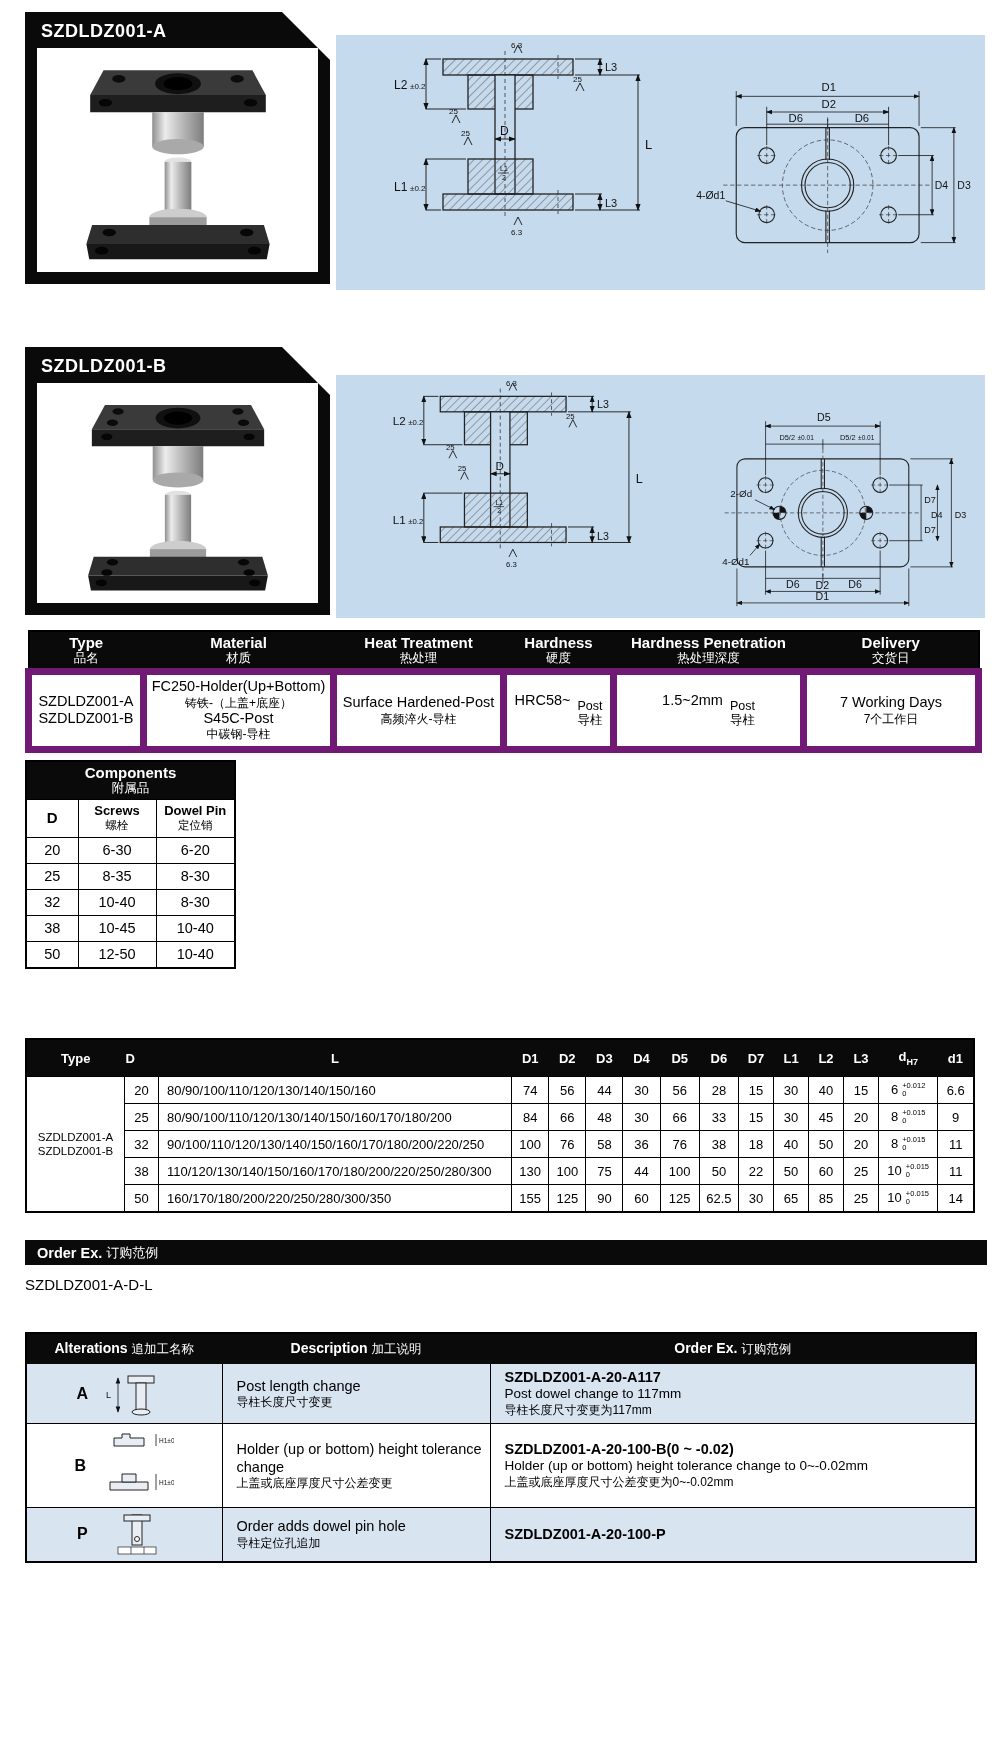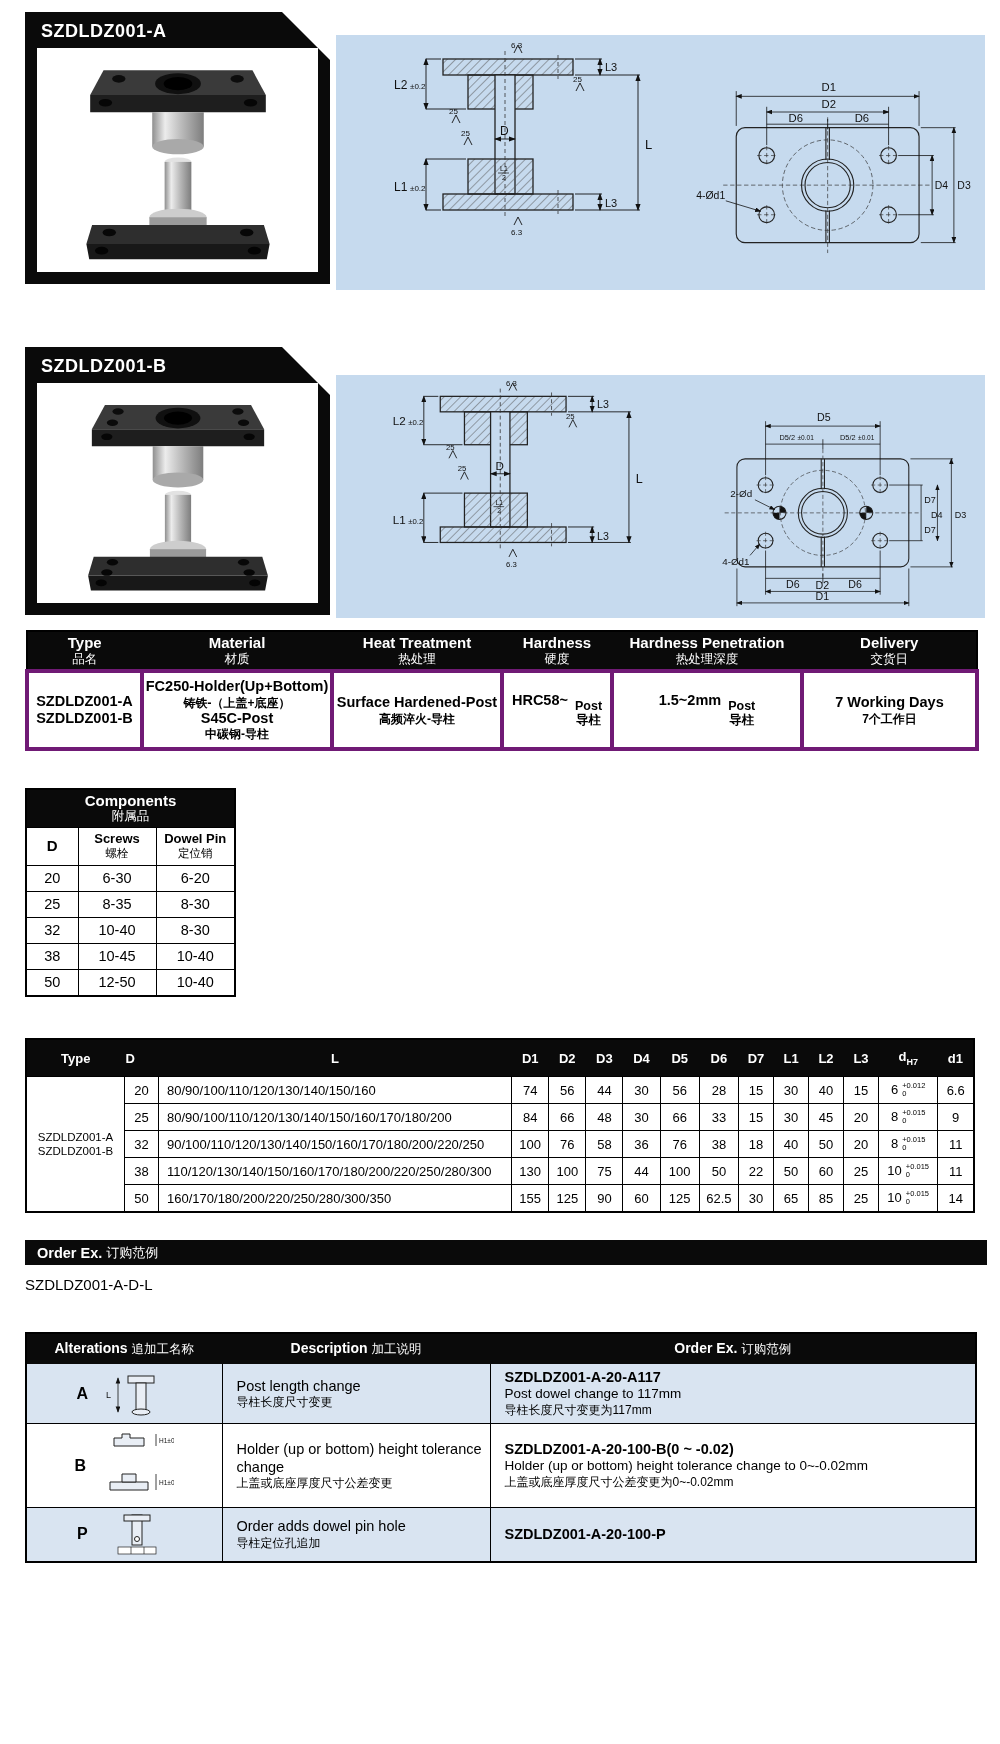--- a/index.html
+++ b/index.html
@@ -10,21 +10,21 @@
   .panel-title{color:#fff;font-weight:bold;font-size:18px;letter-spacing:.5px;padding:9px 0 0 16px;}
   .photo-box{position:absolute;background:#fff;display:flex;align-items:center;justify-content:center;}
   .blue-panel{background:#c6daee;}
   
   table{border-collapse:collapse;table-layout:fixed;}
   .thead-black th{background:#0a0a0a;color:#fff;font-weight:bold;border:1px solid #0a0a0a;}
   .hdr-en{display:block;font-size:15px;line-height:1.15;}
   .hdr-zh{display:block;font-size:12.5px;font-weight:normal;line-height:1.2;}
   
   .spec{width:950px;border:2px solid #000;}
-  .spec td{border:4px solid #701a75;text-align:center;vertical-align:middle;font-size:14.5px;line-height:1.2;font-weight:bold;}
+  .spec td{border:7px solid #701a75;text-align:center;vertical-align:middle;font-size:14.5px;line-height:1.2;}
   .spec .zh{font-size:12px;}
   .stack{display:inline-flex;flex-direction:column;font-size:12.5px;line-height:1.1;text-align:center;vertical-align:middle;margin-left:7px;margin-top:8px;}
   .hflex{display:flex;justify-content:center;}
   
   .comp{width:209px;border:2px solid #000;}
   .comp th,.comp td{border:1px solid #000;text-align:center;}
   .comp td{font-size:14.5px;height:23px;}
   .comp .sub th{background:#fff;color:#000;font-weight:bold;border:1px solid #000;}
   
   .dim{width:950px;border:2px solid #000;font-size:13px;}
@@ -473,21 +473,21 @@
           </div>
       </td>
       <td>
           <div>7 Working Days</div>
           <div class="zh">7个工作日</div>
         </td>
     </tr>
   </tbody>
 </table>
 
-<table class="comp abs" style="left:25px;top:788px;">
+<table class="comp abs" style="left:25px;top:760px;">
   <colgroup>
       <col style="width:52px">
       <col style="width:78px">
       <col style="width:79px">
     </colgroup>
   <thead>
     <tr class="thead-black" style="height:38px;">
       <th colspan="3">
           <span class="hdr-en">Components</span>
           <span class="hdr-zh">附属品</span>

